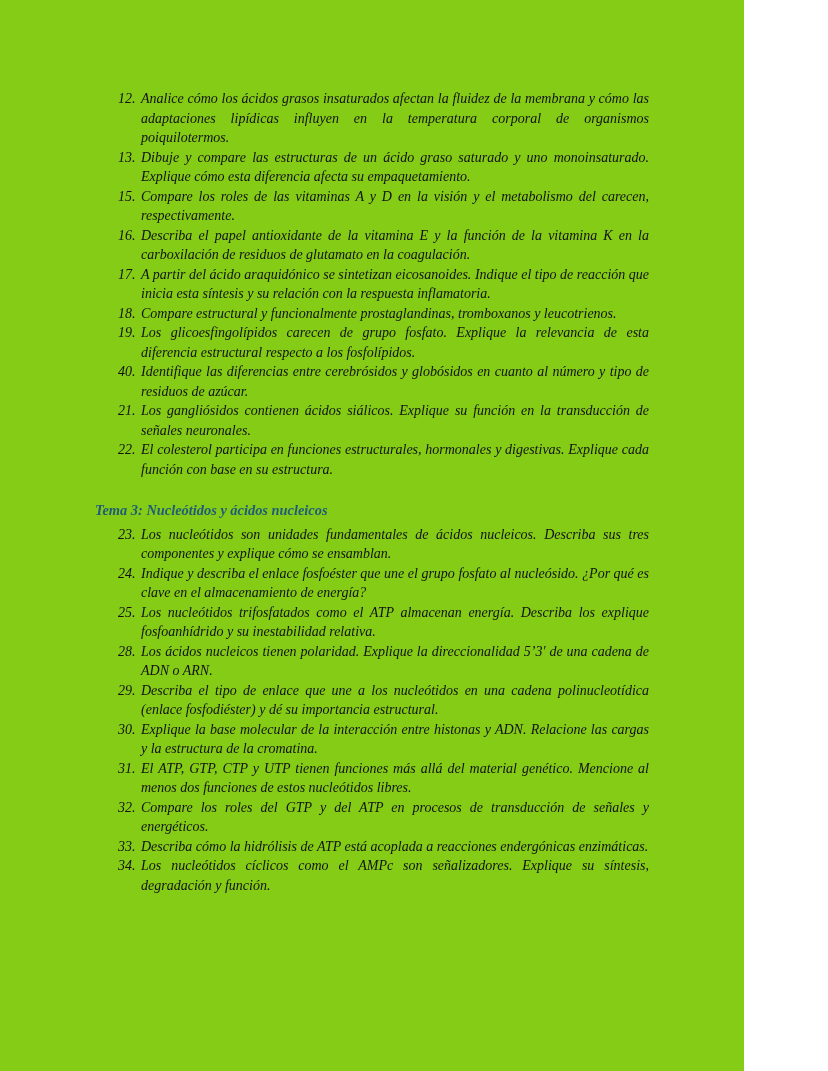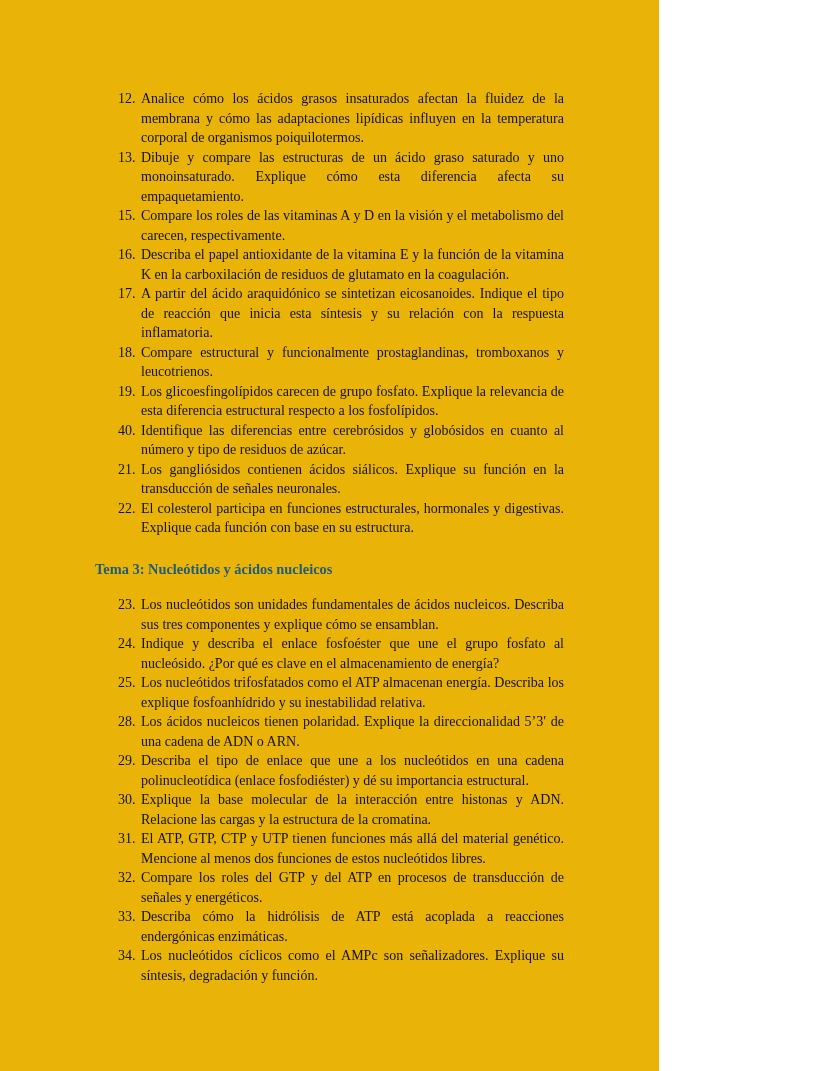--- a/index.html
+++ b/index.html
@@ -2,26 +2,27 @@
 <html lang="es"><head>
 <meta charset="utf-8">
 <style>
   html, body {
     margin: 0;
     padding: 0;
     background: #ffffff;
   }
   .page {
     position: relative;
-    width: 659px;
+    width: 744px;
     height: 1071px;
-    background: #eab308;
+    background: #84cc16;
     overflow: hidden;
     font-family: "Liberation Serif", "DejaVu Serif", serif;
     color: #121212;
+    font-style: italic;
   }
   .content {
     box-sizing: border-box;
     padding: 89px 95px 0 95px;
     font-size: 14px;
     line-height: 19.5px;
   }
   .qlist {
     padding-left: 46px;
   }
@@ -32,21 +33,21 @@
   .qnum {
     display: inline-block;
     width: 23px;
     text-indent: 0;
   }
   .section-heading {
     font-weight: bold;
     font-size: 14.4px;
     line-height: 19.5px;
     color: #1F5C78;
-    margin: 22px 0 16px 0;
+    margin: 22px 0 4px 0;
     text-align: left;
   }
 </style>
 </head>
 <body>
 
 <div class="page">
   <div class="content">
 
     <div class="qlist">

